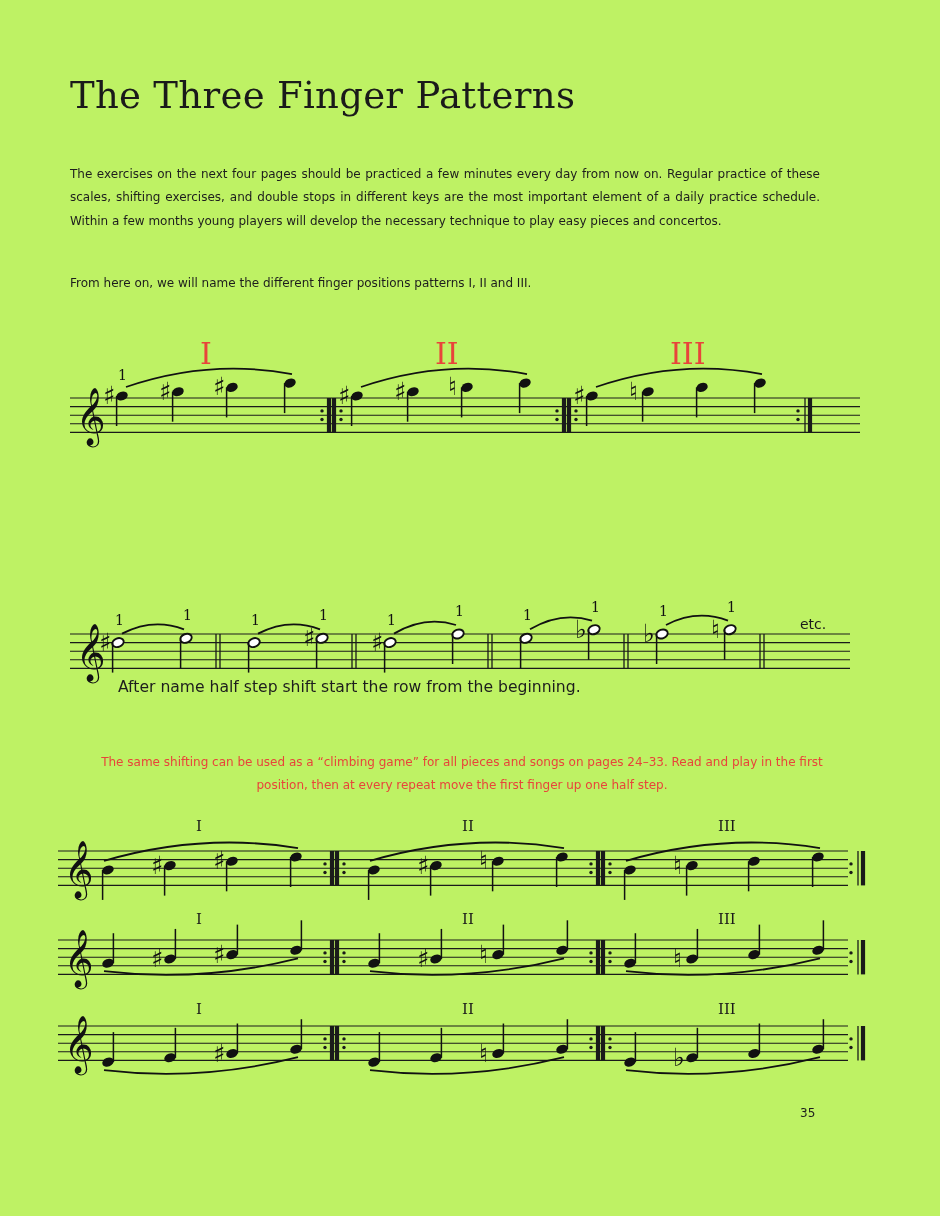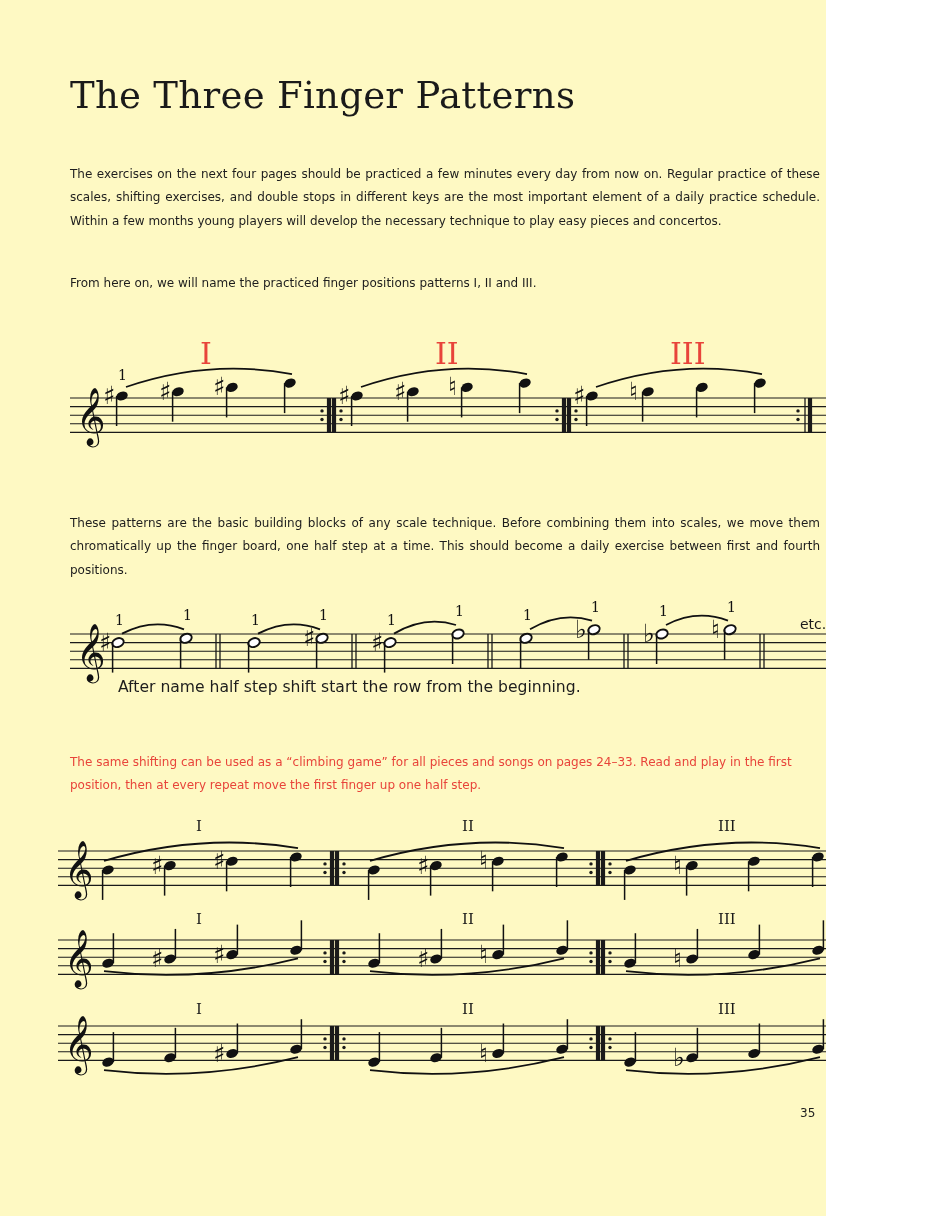--- a/index.html
+++ b/index.html
@@ -5,23 +5,23 @@
   html, body {
     margin: 0;
     padding: 0;
     background: #ffffff;
   }
   body {
     font-family: "DejaVu Sans", sans-serif;
   }
   #page {
     position: relative;
-    width: 826px;
+    width: 940px;
     height: 1216px;
-    background: #fef9c3;
+    background: #bef264;
     overflow: hidden;
   }
 
   
   #page-title {
     position: absolute;
     left: 70px;
     top: 74px;
     font-family: "DejaVu Serif", serif;
     font-size: 37px;
@@ -40,21 +40,22 @@
     color: #1d1d1d;
     text-align: justify;
   }
   .para.noj { text-align: left; }
   #para-1 { top: 163px; }
   #para-2 { top: 272px; }
   #para-3 { top: 512px; }
   #para-red {
     top: 751px;
     color: #e8443a;
-    text-align: left;
+    text-align: center;
+    margin-left: 17px;
   }
   #caption-halfstep {
     position: absolute;
     left: 118px;
     top: 678px;
     font-family: "DejaVu Sans", sans-serif;
     font-size: 15.6px;
     color: #1d1d1d;
     white-space: nowrap;
   }
@@ -116,22 +117,21 @@
   .dot { fill: #1a1a1a; }
 </style>
 </head>
 <body>
 
 <div id="page">
 
   <div id="page-title">The Three Finger Patterns</div>
 
   <div class="para" id="para-1">The exercises on the next four pages should be practiced a few minutes every day from now on. Regular practice of these scales, shifting exercises, and double stops in different keys are the most important element of a daily practice schedule. Within a few months young players will develop the necessary technique to play easy pieces and concertos.</div>
-  <div class="para noj" id="para-2">From here on, we will name the practiced finger positions patterns I, II and III.</div>
-  <div class="para" id="para-3">These patterns are the basic building blocks of any scale technique. Before combining them into scales, we move them chromatically up the finger board, one half step at a time. This should become a daily exercise between first and fourth positions.</div>
+  <div class="para noj" id="para-2">From here on, we will name the different finger positions patterns I, II and III.</div>
   <div class="para" id="para-red">The same shifting can be used as a “climbing game” for all pieces and songs on pages 24–33. Read and play in the first position, then at every repeat move the first finger up one half step.</div>
 
   <div id="caption-halfstep">After name half step shift start the row from the beginning.</div>
 
   <div id="page-number">35</div>
 
   <div class="system" style="left:70px; top:330px;">
     <svg width="800" height="130" viewBox="0 0 800 130">
         <line x1="0" y1="68" x2="790" y2="68" class="stf"></line>
         <line x1="0" y1="76.6" x2="790" y2="76.6" class="stf"></line>

